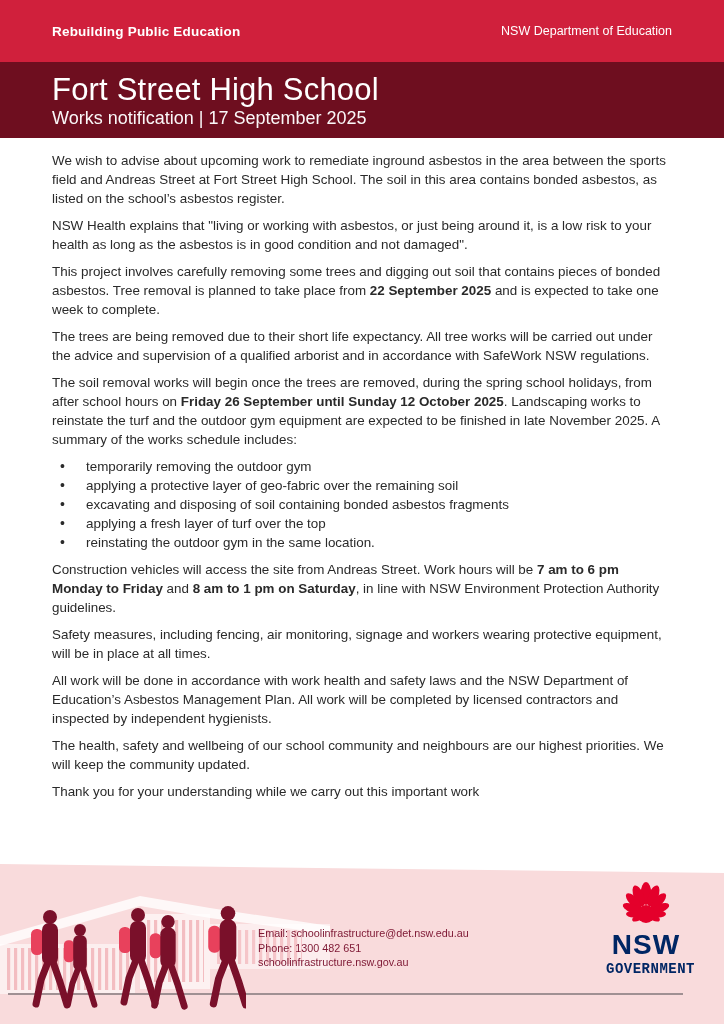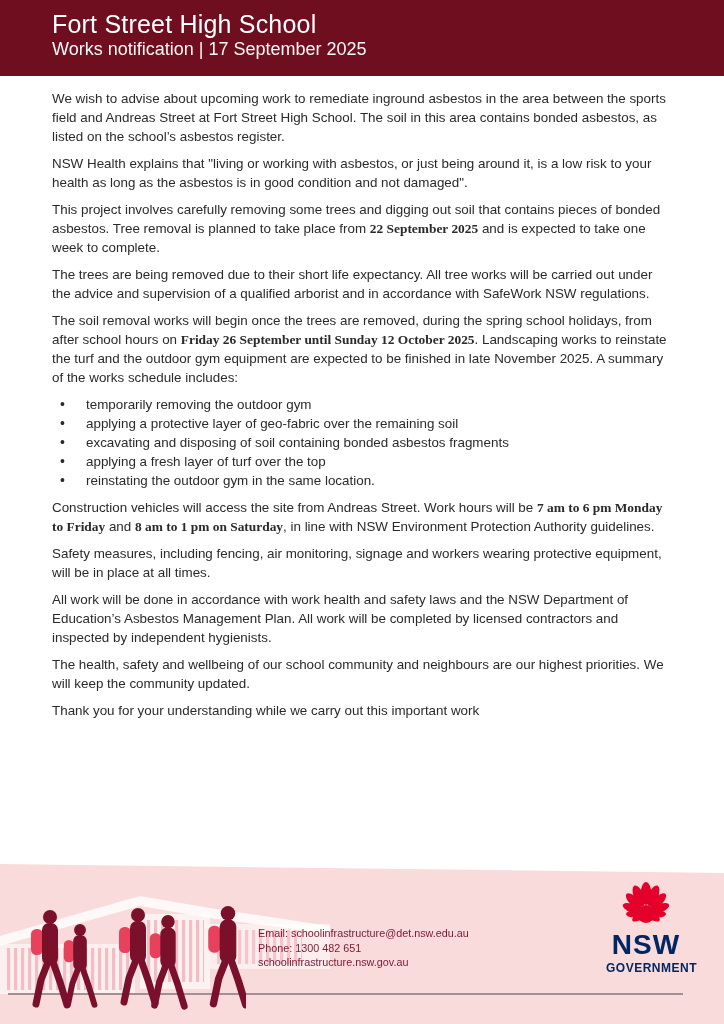--- a/index.html
+++ b/index.html
@@ -16,27 +16,27 @@
   }
   
   .topbar{
     height:62px;background:var(--brand_red);
     display:flex;align-items:center;justify-content:space-between;padding:0 52px;
   }
   .topbar .brand{color:#fff;font-weight:700;font-size:13.5px;letter-spacing:.2px;}
   .topbar .dept{color:#fff;font-weight:400;font-size:12.5px;}
   
   .titleband{height:76px;background:var(--dark_maroon);color:#fff;padding:9px 52px 0;}
-  .titleband h1{font-size:25px;font-weight:400;line-height:1.2;letter-spacing:.2px;}
+  .titleband h1{font-size:31px;font-weight:400;line-height:1.2;letter-spacing:.2px;}
   .titleband .subtitle{font-size:18px;font-weight:400;margin-top:0;opacity:.97;}
   
   .letter{padding:13px 52px 0;font-size:13.4px;line-height:19px;}
   .letter p{margin:8px 0;}
   .letter p:first-child{margin-top:0;}
-  .letter b{font-weight:700;font-family:Liberation Serif, serif;}
+  .letter b{font-weight:700;}
   .letter ul{margin:8px 0;list-style:none;}
   .letter li{padding-left:34px;position:relative;line-height:19px;}
   .letter li::before{content:"\2022";position:absolute;left:8px;top:0;font-size:14px;}
   
   .footer{
     position:absolute;left:0;right:0;bottom:0;height:162px;background:var(--footer_pink);
     clip-path:polygon(0 2px,100% 11px,100% 100%,0 100%);
   }
   .building{position:absolute;left:0;top:12px;z-index:1;}
   .footer-divider{position:absolute;left:8px;top:131px;width:675px;height:1.5px;background:var(--divider);z-index:2;}
@@ -44,28 +44,32 @@
   .sil-body{fill:var(--silhouette);}
   .sil-limb{stroke:var(--silhouette);stroke-width:7;fill:none;stroke-linecap:round;stroke-linejoin:round;}
   .sil-bp{fill:var(--backpack_red);}
   .contact{
     position:absolute;left:258px;top:64px;z-index:4;
     color:var(--contact_maroon);font-size:10.8px;line-height:14.5px;
   }
   .logo{position:absolute;right:38px;top:20px;width:80px;text-align:center;z-index:4;}
   .logo .waratah{display:block;margin:0 auto;}
   .logo .nsw{color:var(--nsw_blue);font-size:28px;font-weight:700;line-height:1;letter-spacing:1px;margin-top:1px;}
-  .logo .gov{color:var(--nsw_blue);font-size:12px;font-weight:700;letter-spacing:.5px;margin-top:2px;}
+  .logo .gov{color:var(--nsw_blue);font-size:14px;font-weight:700;letter-spacing:.5px;margin-top:2px;font-family:Liberation Mono, monospace;}
   .petal{fill:var(--waratah_red);}
 </style>
 </head>
 <body>
 
 <div class="page">
 
+  <div class="topbar">
+    <span class="brand">Rebuilding Public Education</span>
+    <span class="dept">NSW Department of Education</span>
+  </div>
 
   <div class="titleband">
     <h1>Fort Street High School</h1>
     <div class="subtitle">Works notification | 17 September 2025</div>
   </div>
 
   <div class="letter">
       <p><span>We wish to advise about upcoming work to remediate inground asbestos in the area between the sports field and Andreas Street at Fort Street High School. The soil in this area contains bonded asbestos, as listed on the school’s asbestos register.</span></p>
       <p><span>NSW Health explains that "living or working with asbestos, or just being around it, is a low risk to your health as long as the asbestos is in good condition and not damaged".</span></p>
       <p><span>This project involves carefully removing some trees and digging out soil that contains pieces of bonded asbestos. Tree removal is planned to take place from </span><b>22 September 2025</b><span> and is expected to take one week to complete.</span></p>

